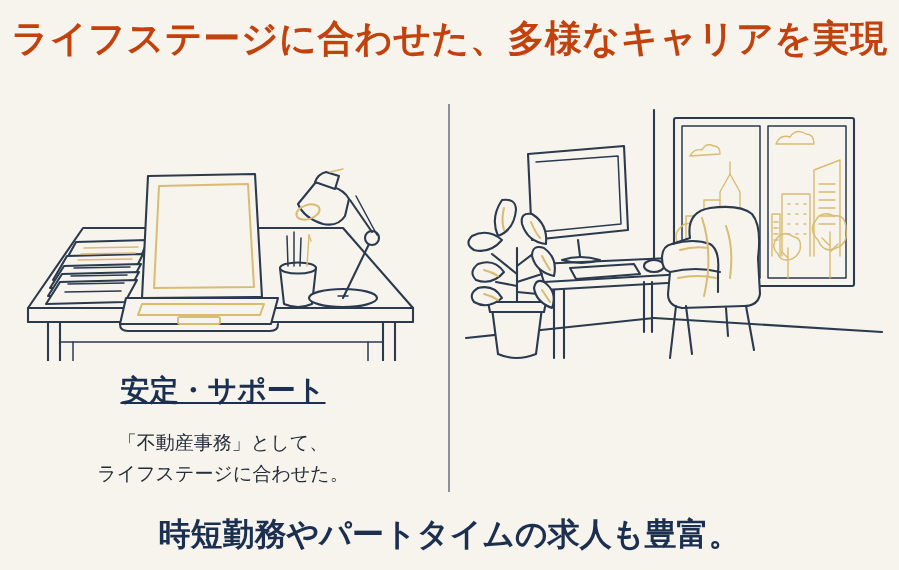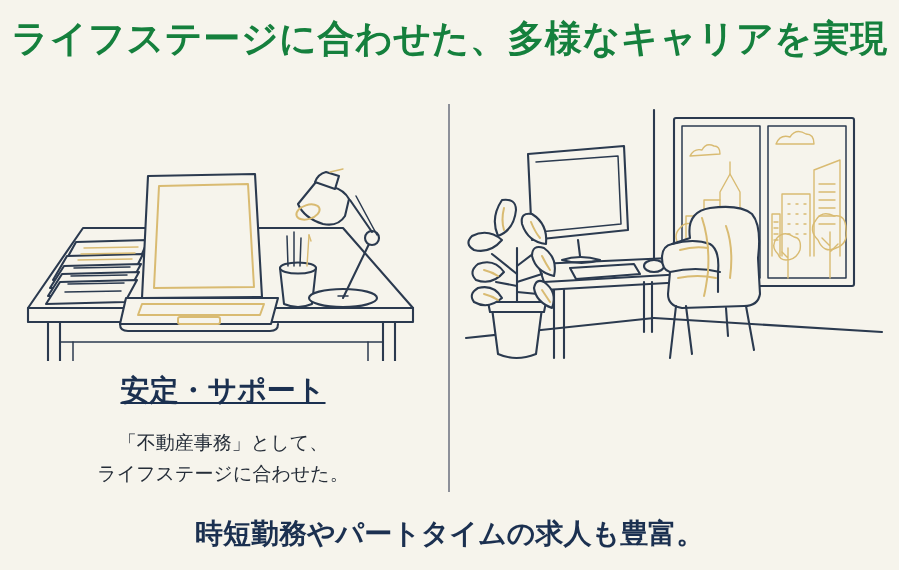--- a/index.html
+++ b/index.html
@@ -24,21 +24,21 @@
   
   .title {
     position: absolute;
     top: 14px;
     left: 0;
     width: 899px;
     text-align: center;
     font-size: 37px;
     line-height: 50px;
     font-weight: bold;
-    color: #15803d;
+    color: #c2410c;
     letter-spacing: 0.5px;
     white-space: nowrap;
   }
 
   
   .divider {
     position: absolute;
     left: 448px;
     top: 104px;
     width: 2px;
@@ -82,21 +82,21 @@
     white-space: nowrap;
   }
 
   
   .footer {
     position: absolute;
     left: 0;
     bottom: 16px;
     width: 899px;
     text-align: center;
-    font-size: 28px;
+    font-size: 32px;
     line-height: 40px;
     font-weight: bold;
     color: #1b3050;
     white-space: nowrap;
   }
 
   
   .nav  { fill: none; stroke: #2b3a4f; stroke-width: 2.1; stroke-linecap: round; stroke-linejoin: round; }
   .navt { fill: none; stroke: #2b3a4f; stroke-width: 1.5; stroke-linecap: round; stroke-linejoin: round; }
   .gold { fill: none; stroke: #d9bb72; stroke-width: 2.0; stroke-linecap: round; stroke-linejoin: round; }

